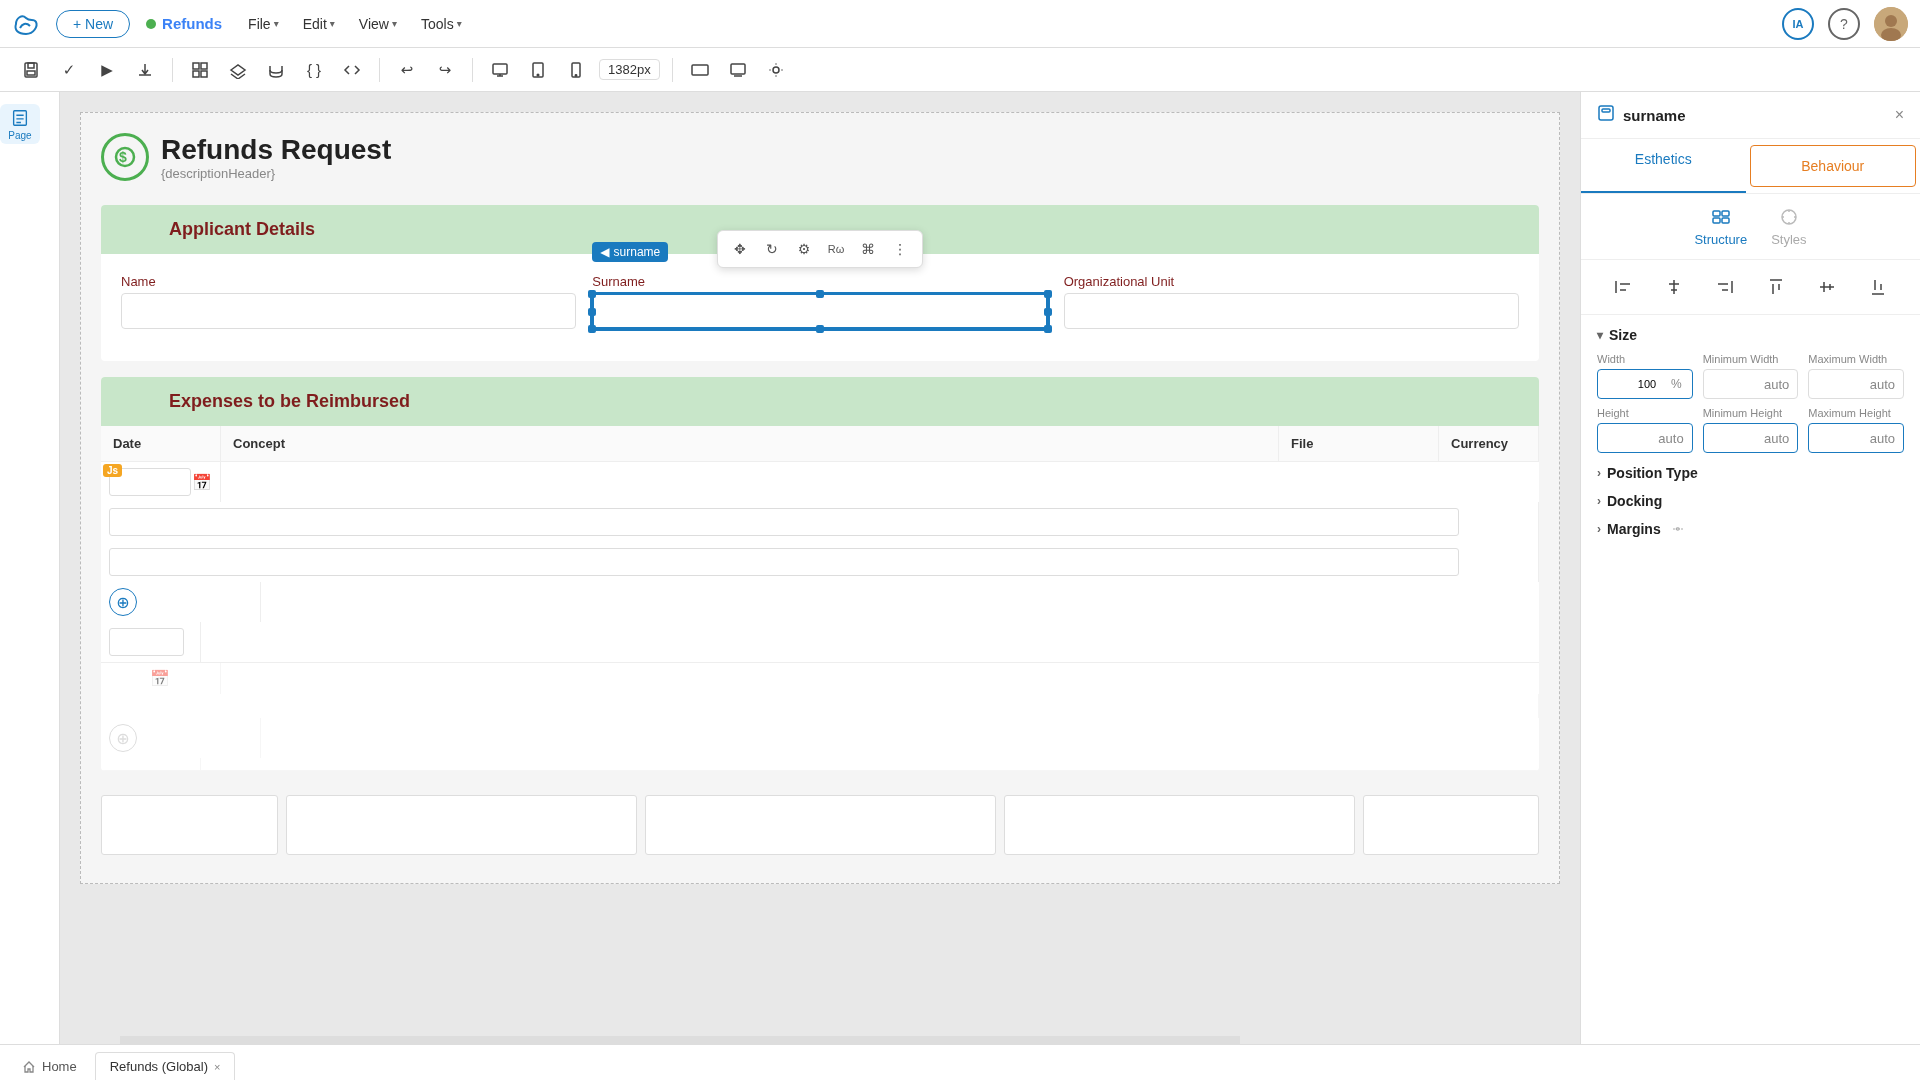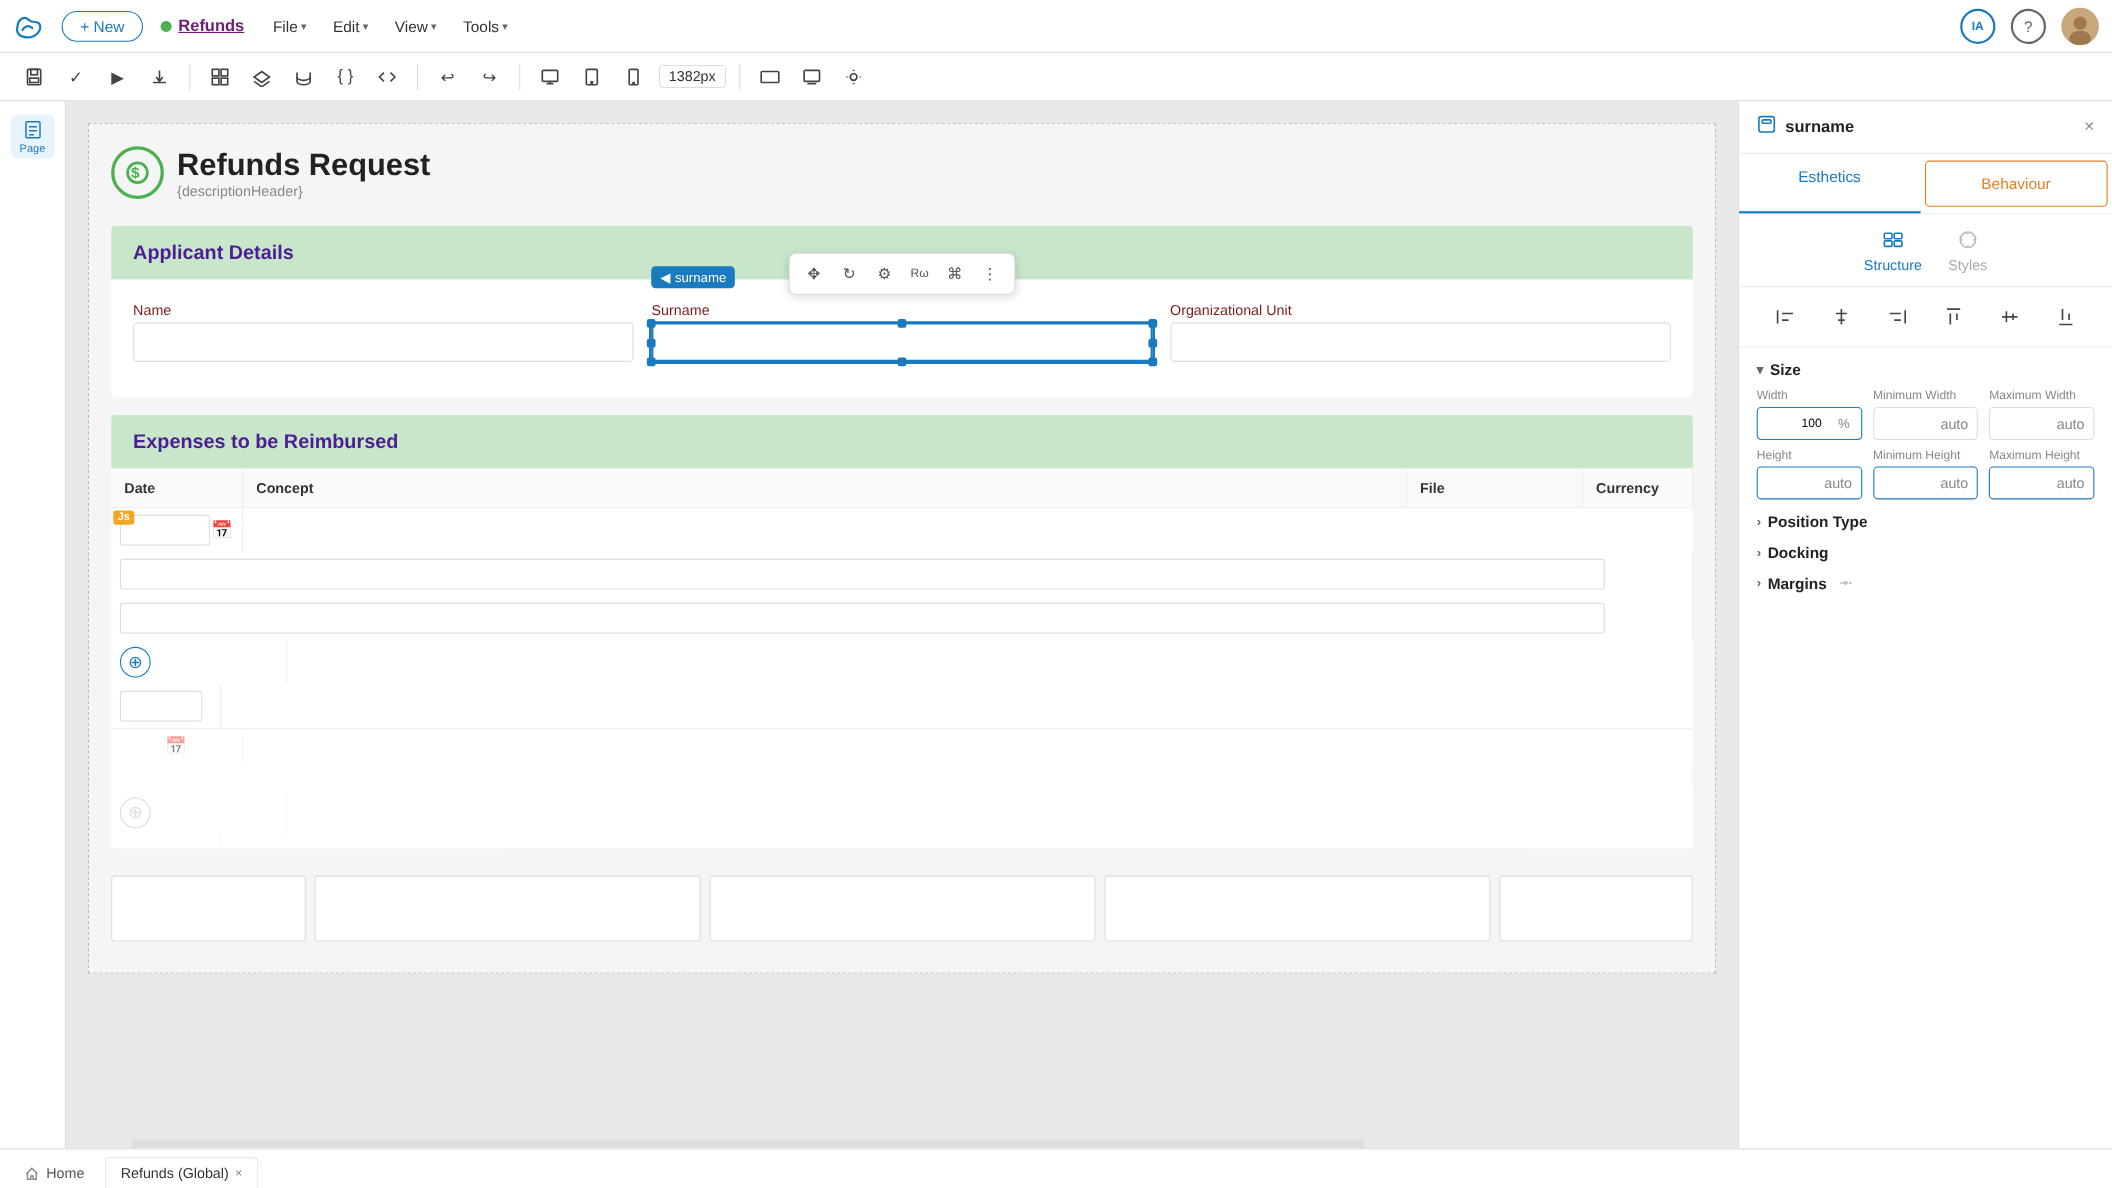--- a/index.html
+++ b/index.html
@@ -3,60 +3,60 @@
   <meta charset="utf-8">
   <style>
     * { box-sizing: border-box; margin: 0; padding: 0; }
     body { font-family: -apple-system, BlinkMacSystemFont, 'Segoe UI', sans-serif; background: #f0f0f0; width: 1920px; height: 1080px; overflow: hidden; display: flex; flex-direction: column; }
 
     
     .topbar { display: flex; align-items: center; background: #fff; border-bottom: 1px solid #ddd; height: 48px; padding: 0 12px; gap: 16px; flex-shrink: 0; }
     .logo { color: #1a7abf; font-size: 22px; font-weight: bold; display: flex; align-items: center; }
     .logo svg { width: 28px; height: 28px; }
     .new-btn { display: flex; align-items: center; gap: 6px; border: 1.5px solid #1a7abf; color: #1a7abf; background: #fff; border-radius: 20px; padding: 5px 16px; font-size: 14px; font-weight: 500; cursor: pointer; }
-    .doc-name { display: flex; align-items: center; gap: 6px; font-size: 15px; font-weight: 600; color: #701a75; text-decoration: underline; }
+    .doc-name { display: flex; align-items: center; gap: 6px; font-size: 15px; font-weight: 600; color: #3b82f6; }
     .dot-green { width: 10px; height: 10px; border-radius: 50%; background: #4caf50; display: inline-block; }
     .menu-items { display: flex; gap: 4px; }
     .menu-item { color: #333; font-size: 14px; padding: 4px 10px; cursor: pointer; display: flex; align-items: center; gap: 3px; border-radius: 4px; }
     .menu-arrow { font-size: 10px; color: #666; }
     .topbar-right { margin-left: auto; display: flex; align-items: center; gap: 14px; }
     .ia-badge { width: 32px; height: 32px; border-radius: 50%; border: 2px solid #1a7abf; display: flex; align-items: center; justify-content: center; font-size: 11px; color: #1a7abf; font-weight: bold; cursor: pointer; }
     .help-icon { width: 32px; height: 32px; border-radius: 50%; border: 2px solid #666; display: flex; align-items: center; justify-content: center; font-size: 14px; color: #666; cursor: pointer; }
     .avatar { width: 34px; height: 34px; border-radius: 50%; background: #c8a87a; display: flex; align-items: center; justify-content: center; overflow: hidden; cursor: pointer; }
 
     
     .toolbar { display: flex; align-items: center; background: #fff; border-bottom: 1px solid #ddd; height: 44px; padding: 0 16px; gap: 8px; flex-shrink: 0; }
     .toolbar-btn { width: 30px; height: 30px; display: flex; align-items: center; justify-content: center; border-radius: 4px; cursor: pointer; color: #444; font-size: 15px; border: none; background: none; }
     .toolbar-sep { width: 1px; height: 24px; background: #ddd; margin: 0 4px; }
     .viewport-size { font-size: 13px; color: #333; padding: 2px 8px; border: 1px solid #ddd; border-radius: 4px; }
 
     
     .main { display: flex; flex: 1; overflow: hidden; }
 
     
-    .left-sidebar { width: 60px; background: #fff; border-right: 1px solid #ddd; display: flex; flex-direction: column; align-items: center; padding: 12px 0; gap: 8px; flex-shrink: 0; }
+    .left-sidebar { width: 60px; background: #fff; border-right: 1px solid #ddd; display: flex; flex-direction: column; align-items: flex-start; padding: 12px 0; gap: 8px; flex-shrink: 0; }
     .sidebar-icon { width: 40px; height: 40px; display: flex; flex-direction: column; align-items: center; justify-content: center; border-radius: 6px; cursor: pointer; font-size: 11px; color: #555; gap: 2px; }
     .sidebar-icon.active { background: #e8f4fd; color: #1a7abf; }
     .sidebar-icon svg { width: 20px; height: 20px; }
 
     
     .canvas-area { flex: 1; background: #e8e8e8; position: relative; overflow: auto; }
     .canvas-inner { position: relative; margin: 20px; background: transparent; }
     .page-frame { background: #f5f5f5; border: 1px dashed #bbb; min-width: 1000px; position: relative; }
 
     
     .form-container { background: #f5f5f5; padding: 20px; }
     .form-header { display: flex; align-items: center; gap: 12px; margin-bottom: 24px; }
     .form-icon { width: 48px; height: 48px; border-radius: 50%; border: 3px solid #4caf50; display: flex; align-items: center; justify-content: center; color: #4caf50; font-size: 22px; }
     .form-title { font-size: 28px; font-weight: bold; color: #222; }
     .form-subtitle { font-size: 13px; color: #888; }
 
     .section { background: #fff; border-radius: 4px; margin-bottom: 16px; overflow: hidden; }
     .section-header { background: #c8e6c9; padding: 14px 20px; }
-    .section-header-title { font-size: 18px; font-weight: 600; color: #4c1d95; }
+    .section-header-title { font-size: 18px; font-weight: 600; color: #7f1d1d; margin-left: 48px; }
     .section-body { padding: 20px; }
 
     .form-row { display: flex; gap: 16px; margin-bottom: 12px; }
     .form-field { display: flex; flex-direction: column; gap: 4px; flex: 1; }
     .form-label { font-size: 13px; color: #7f1d1d; }
     .form-input { border: 1px solid #ddd; border-radius: 4px; height: 36px; padding: 0 10px; font-size: 13px; background: #fff; }
     .form-input.selected { border: 2px solid #1a7abf; outline: none; }
     .table-header-row { display: flex; border-bottom: 1px solid #eee; background: #fafafa; }
     .table-header-cell { padding: 10px 12px; font-size: 13px; font-weight: 600; color: #333; flex: 1; border-right: 1px solid #eee; }
     .table-row { display: flex; border-bottom: 1px solid #eee; min-height: 48px; flex-direction: column; }

